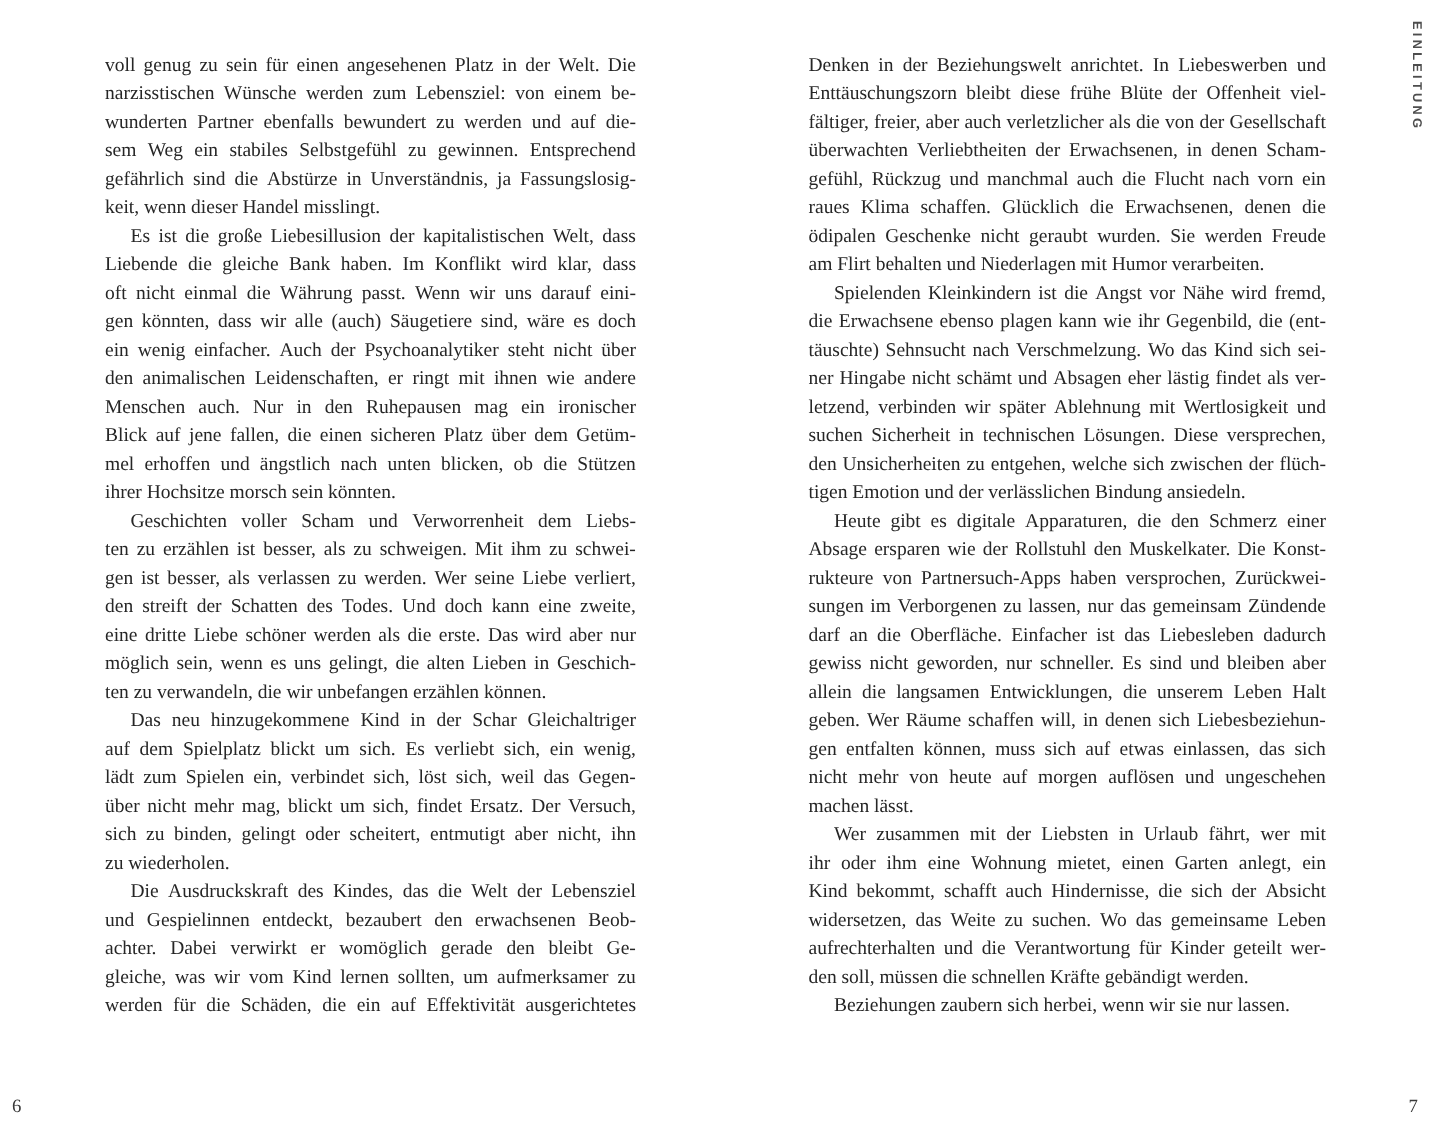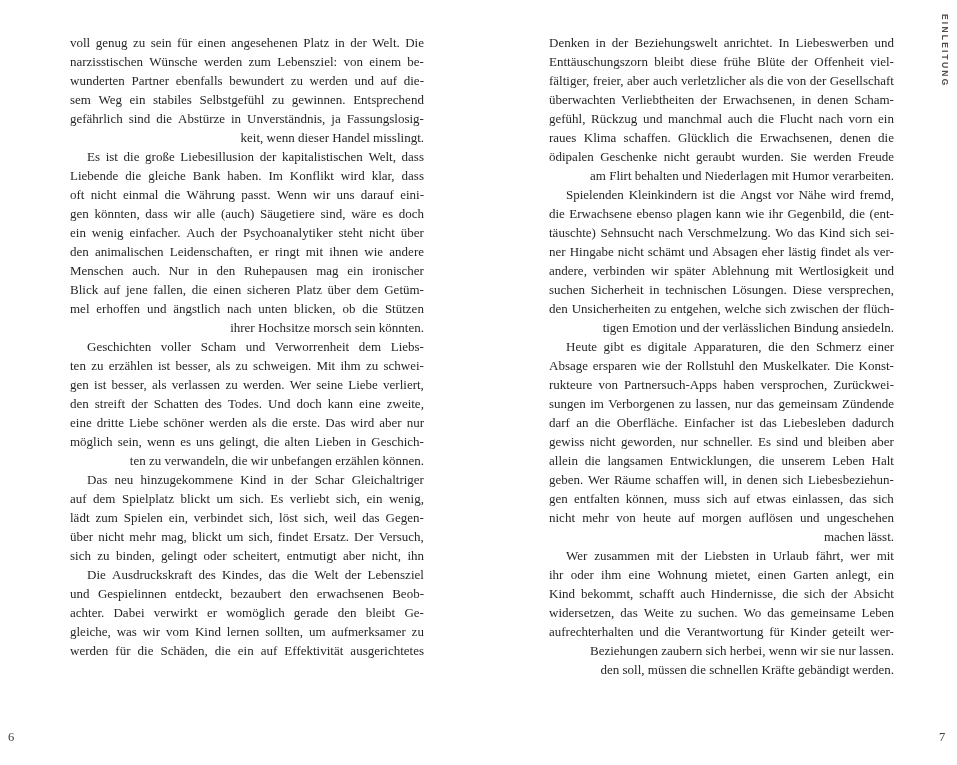--- a/index.html
+++ b/index.html
@@ -19,34 +19,33 @@
     position: absolute;
     inset: 0;
     background: #ffffff;
   }
   .text-column {
     position: absolute;
     top: 33px;
     font-size: 13px;
   }
   .col-left  { left: 70px;  width: 354px; }
-  .col-right { left: 539px; width: 345px; margin-left: 10px; }
+  .col-right { left: 539px; width: 345px; }
   .line {
     height: 19px;
     line-height: 19px;
     display: flex;
     justify-content: space-between;
     white-space: nowrap;
     overflow: visible;
   }
   .line.indent { padding-left: 17px; }
   .line.para-end {
     display: block;
     white-space: pre;
-    text-align: right;
   }
   .page-number {
     position: absolute;
     top: 729px;
     font-size: 12.5px;
     line-height: 16px;
     color: #3a3a3a;
   }
   .pn-left  { left: 8px; }
   .pn-right { left: 939px; }
@@ -365,20 +364,21 @@
         <span>zu</span>
         <span>binden,</span>
         <span>gelingt</span>
         <span>oder</span>
         <span>scheitert,</span>
         <span>entmutigt</span>
         <span>aber</span>
         <span>nicht,</span>
         <span>ihn</span>
       </div>
+      <div class="line para-end">zu wiederholen.</div>
       <div class="line indent">
         <span>Die</span>
         <span>Ausdruckskraft</span>
         <span>des</span>
         <span>Kindes,</span>
         <span>das</span>
         <span>die</span>
         <span>Welt</span>
         <span>der</span>
         <span>Lebensziel</span>
@@ -544,21 +544,21 @@
         <span>schämt</span>
         <span>und</span>
         <span>Absagen</span>
         <span>eher</span>
         <span>lästig</span>
         <span>findet</span>
         <span>als</span>
         <span>ver-</span>
       </div>
       <div class="line">
-        <span>andere,</span>
+        <span>letzend,</span>
         <span>verbinden</span>
         <span>wir</span>
         <span>später</span>
         <span>Ablehnung</span>
         <span>mit</span>
         <span>Wertlosigkeit</span>
         <span>und</span>
       </div>
       <div class="line">
         <span>suchen</span>
@@ -739,22 +739,22 @@
       <div class="line">
         <span>aufrechterhalten</span>
         <span>und</span>
         <span>die</span>
         <span>Verantwortung</span>
         <span>für</span>
         <span>Kinder</span>
         <span>geteilt</span>
         <span>wer-</span>
       </div>
+      <div class="line para-end">den soll, müssen die schnellen Kräfte gebändigt werden.</div>
       <div class="line indent para-end">Beziehungen zaubern sich herbei, wenn wir sie nur lassen.</div>
-      <div class="line para-end">den soll, müssen die schnellen Kräfte gebändigt werden.</div>
     </div>
 
   <div class="vertical-header">EINLEITUNG</div>
 
   <div class="page-number pn-left">6</div>
 
   <div class="page-number pn-right">7</div>
 
 </div>
 

